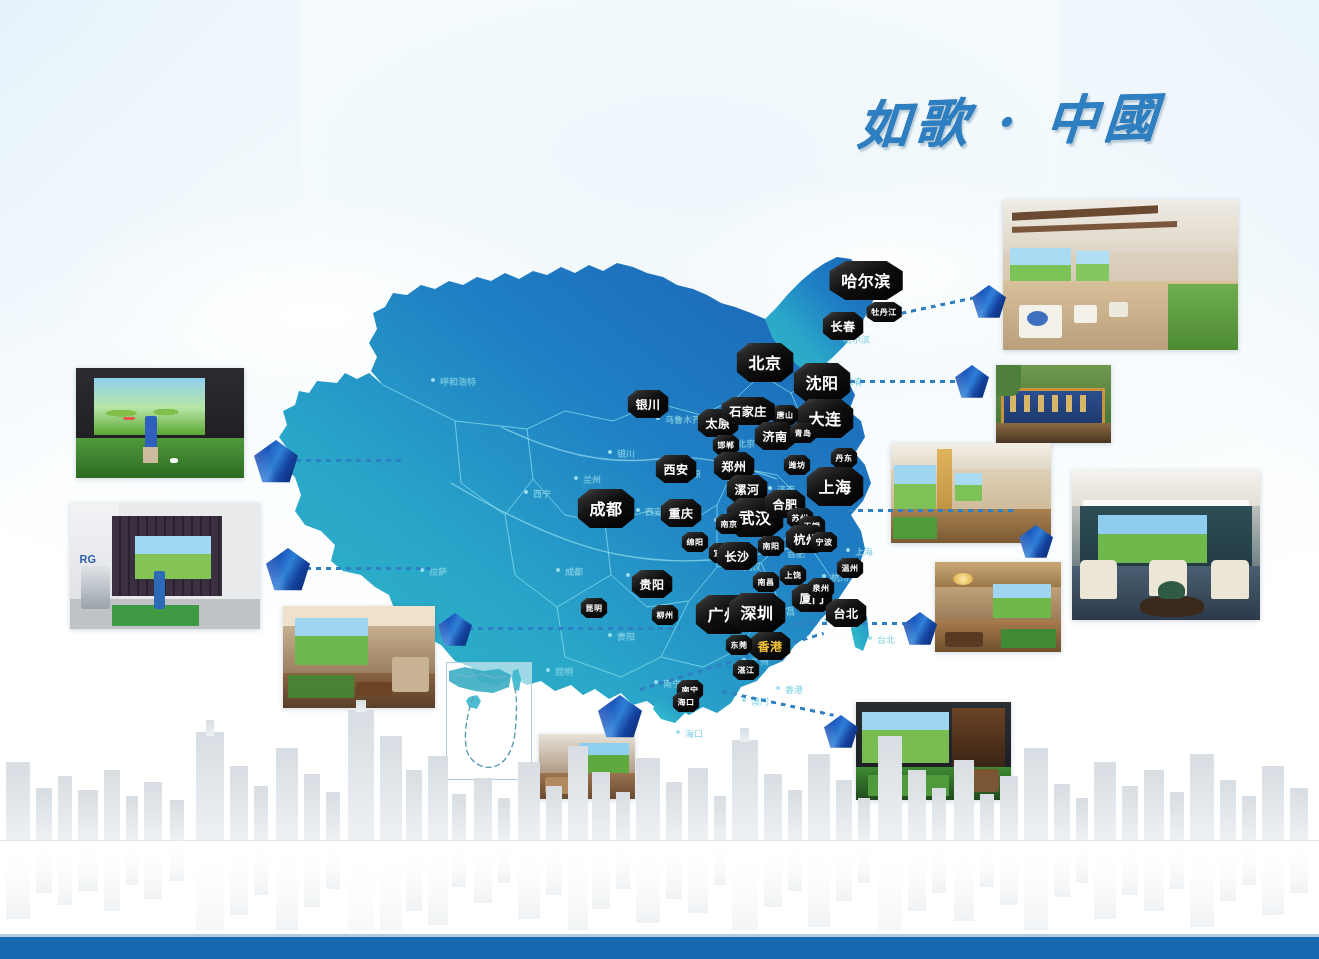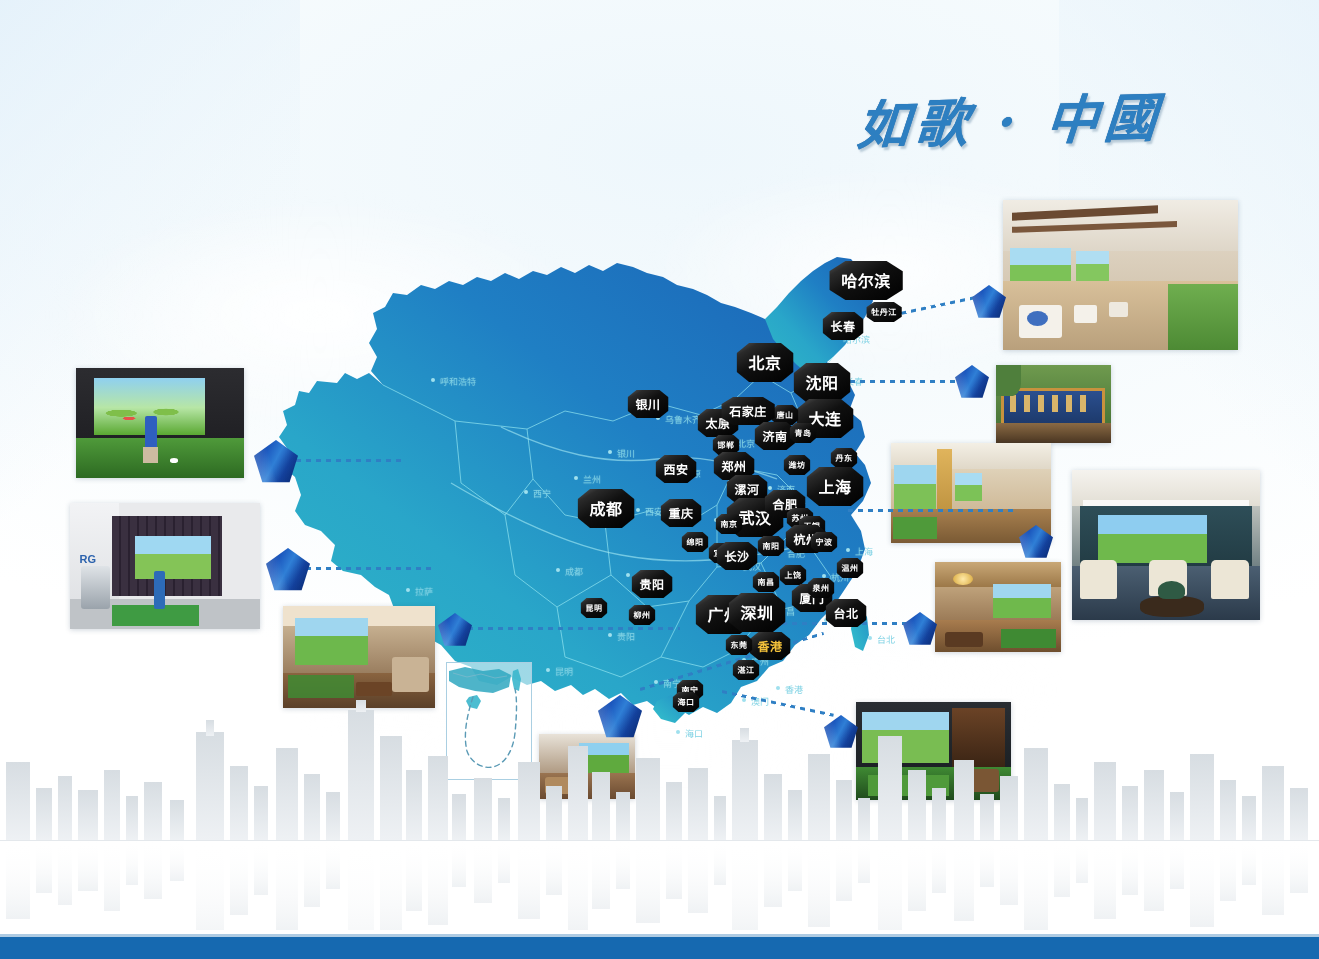--- a/index.html
+++ b/index.html
@@ -231,21 +231,21 @@
         <div class="plabel" style="left: 568px; top: 400px;">福州</div>
         <div class="plabel" style="left: 398px; top: 462px;">南宁</div>
         <div class="plabel" style="left: 486px; top: 440px;">广州</div>
         <div class="plabel" style="left: 520px; top: 468px;">香港</div>
         <div class="plabel" style="left: 486px; top: 480px;">澳门</div>
         <div class="plabel" style="left: 612px; top: 418px;">台北</div>
         <div class="plabel" style="left: 566px; top: 196px;">沈阳</div>
         <div class="plabel" style="left: 580px; top: 160px;">长春</div>
         <div class="plabel" style="left: 578px; top: 118px;">哈尔滨</div>
         <div class="plabel" style="left: 420px; top: 512px;">海口</div>
-        <div class="plabel" style="left: 150px; top: 350px; margin-top: 20px;">拉萨</div>
+        <div class="plabel" style="left: 164px; top: 350px;">拉萨</div>
       </div>
   </div>
 
   <div class="sea-inset">
     <svg viewBox="0 0 84 116" aria-hidden="true">
       <path fill="#2fa7c0" opacity=".85" d="M 2,8 L 18,4 L 36,8 L 52,6 L 64,12 L 62,24 L 46,30 L 28,28 L 12,24 L 2,18 Z"></path>
       <path fill="#3ab6cc" opacity=".9" d="M 22,34 L 30,32 L 34,38 L 30,46 L 22,44 L 19,38 Z"></path>
       <path fill="#3ab6cc" opacity=".9" d="M 66,8 L 71,6 L 74,16 L 72,28 L 67,26 L 65,16 Z"></path>
       <g stroke="#5a9ab5" stroke-width="1.4" fill="none" stroke-dasharray="5 4" stroke-linecap="round">
         <path d="M 26,34 C 20,52 16,72 20,88 C 24,100 36,106 46,104 C 58,101 66,88 68,70 C 70,50 70,34 68,26"></path>
@@ -519,21 +519,21 @@
       </div>
       <div class="marker sml" style="left: 793px; top: 585px;">
         <span class="pin">上饶<span class="stem"></span></span>
       </div>
       <div class="marker mid" style="left: 652px; top: 598px;">
         <span class="pin">贵阳<span class="stem"></span></span>
       </div>
       <div class="marker sml" style="left: 594px; top: 618px;">
         <span class="pin">昆明<span class="stem"></span></span>
       </div>
-      <div class="marker sml" style="left: 642px; top: 625px;">
+      <div class="marker sml" style="left: 665px; top: 625px;">
         <span class="pin">柳州<span class="stem"></span></span>
       </div>
       <div class="marker mid" style="left: 812px; top: 612px;">
         <span class="pin">厦门<span class="stem"></span></span>
       </div>
       <div class="marker sml" style="left: 821px; top: 598px;">
         <span class="pin">泉州<span class="stem"></span></span>
       </div>
       <div class="marker mid" style="left: 846px; top: 627px;">
         <span class="pin">台北<span class="stem"></span></span>

